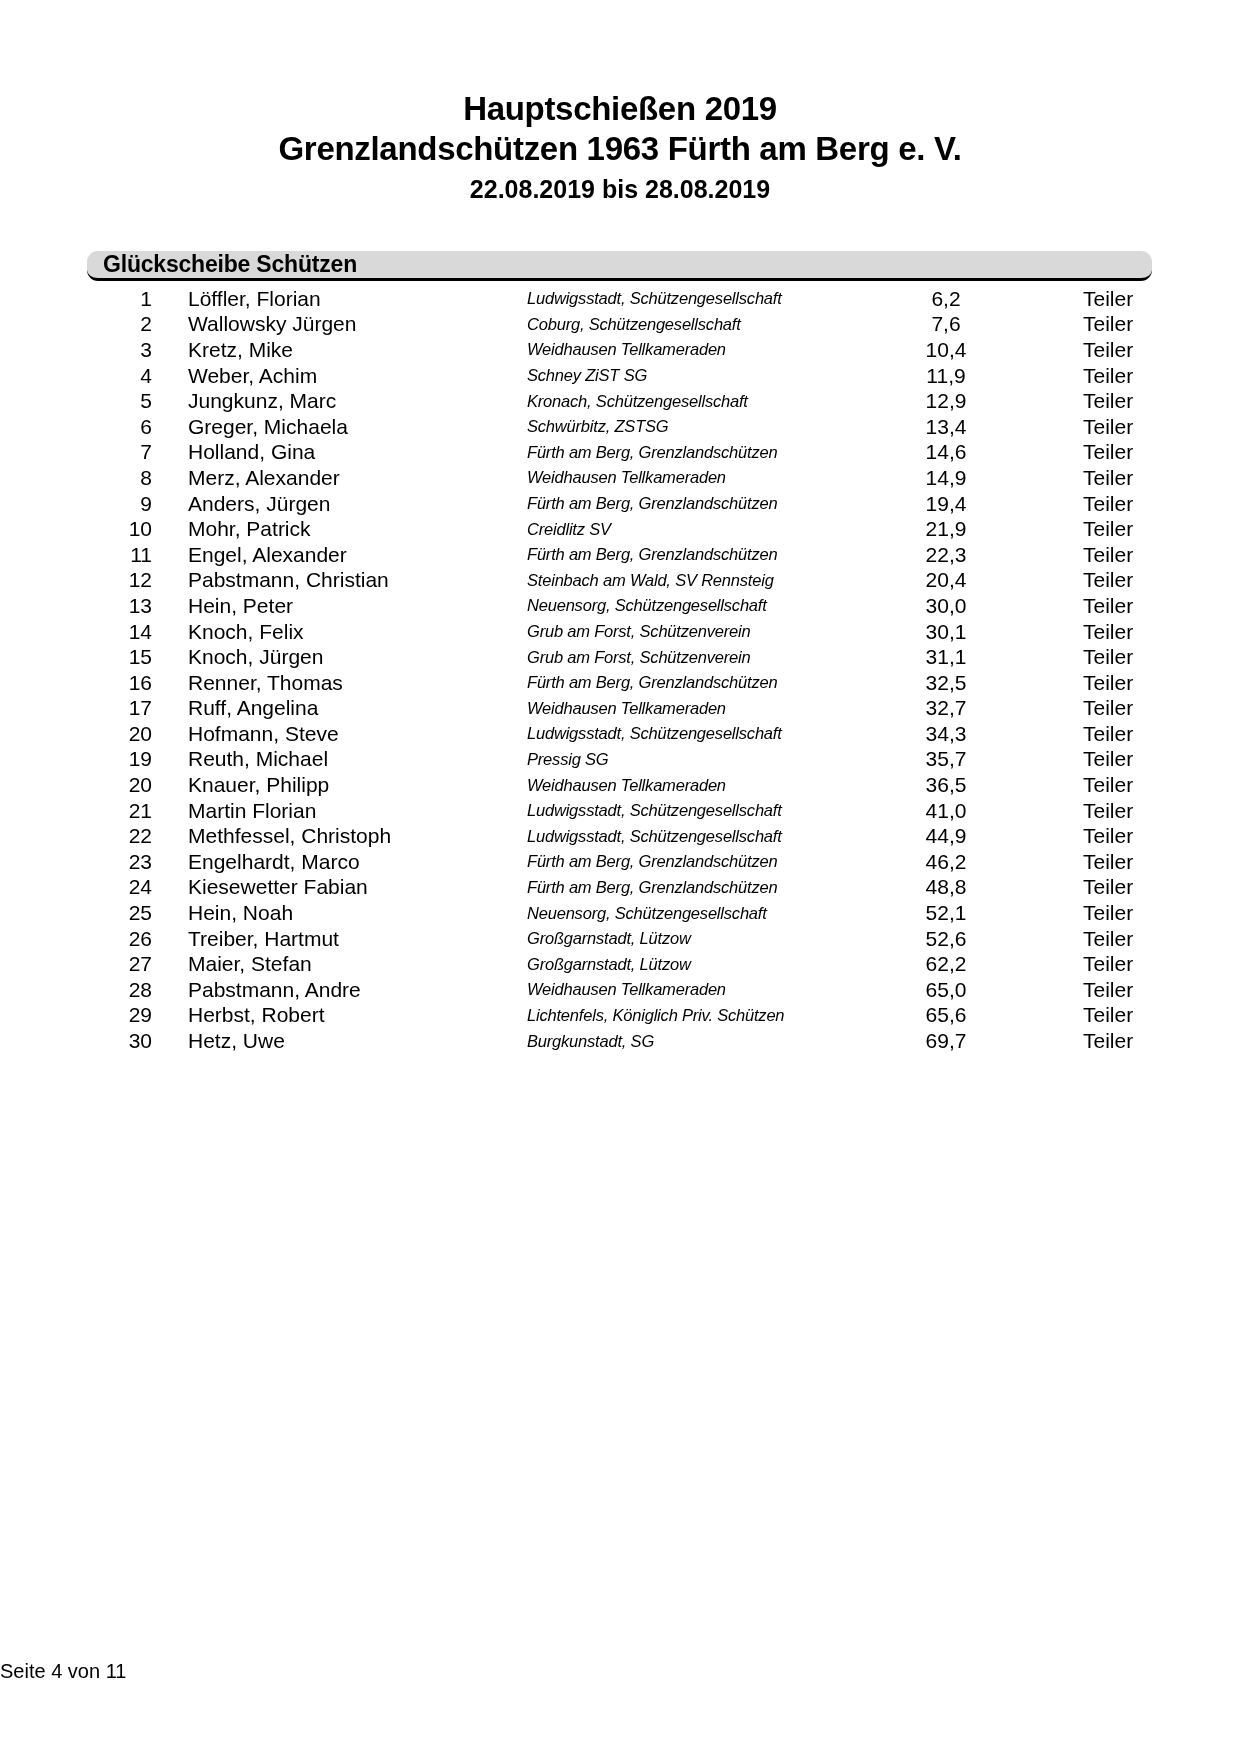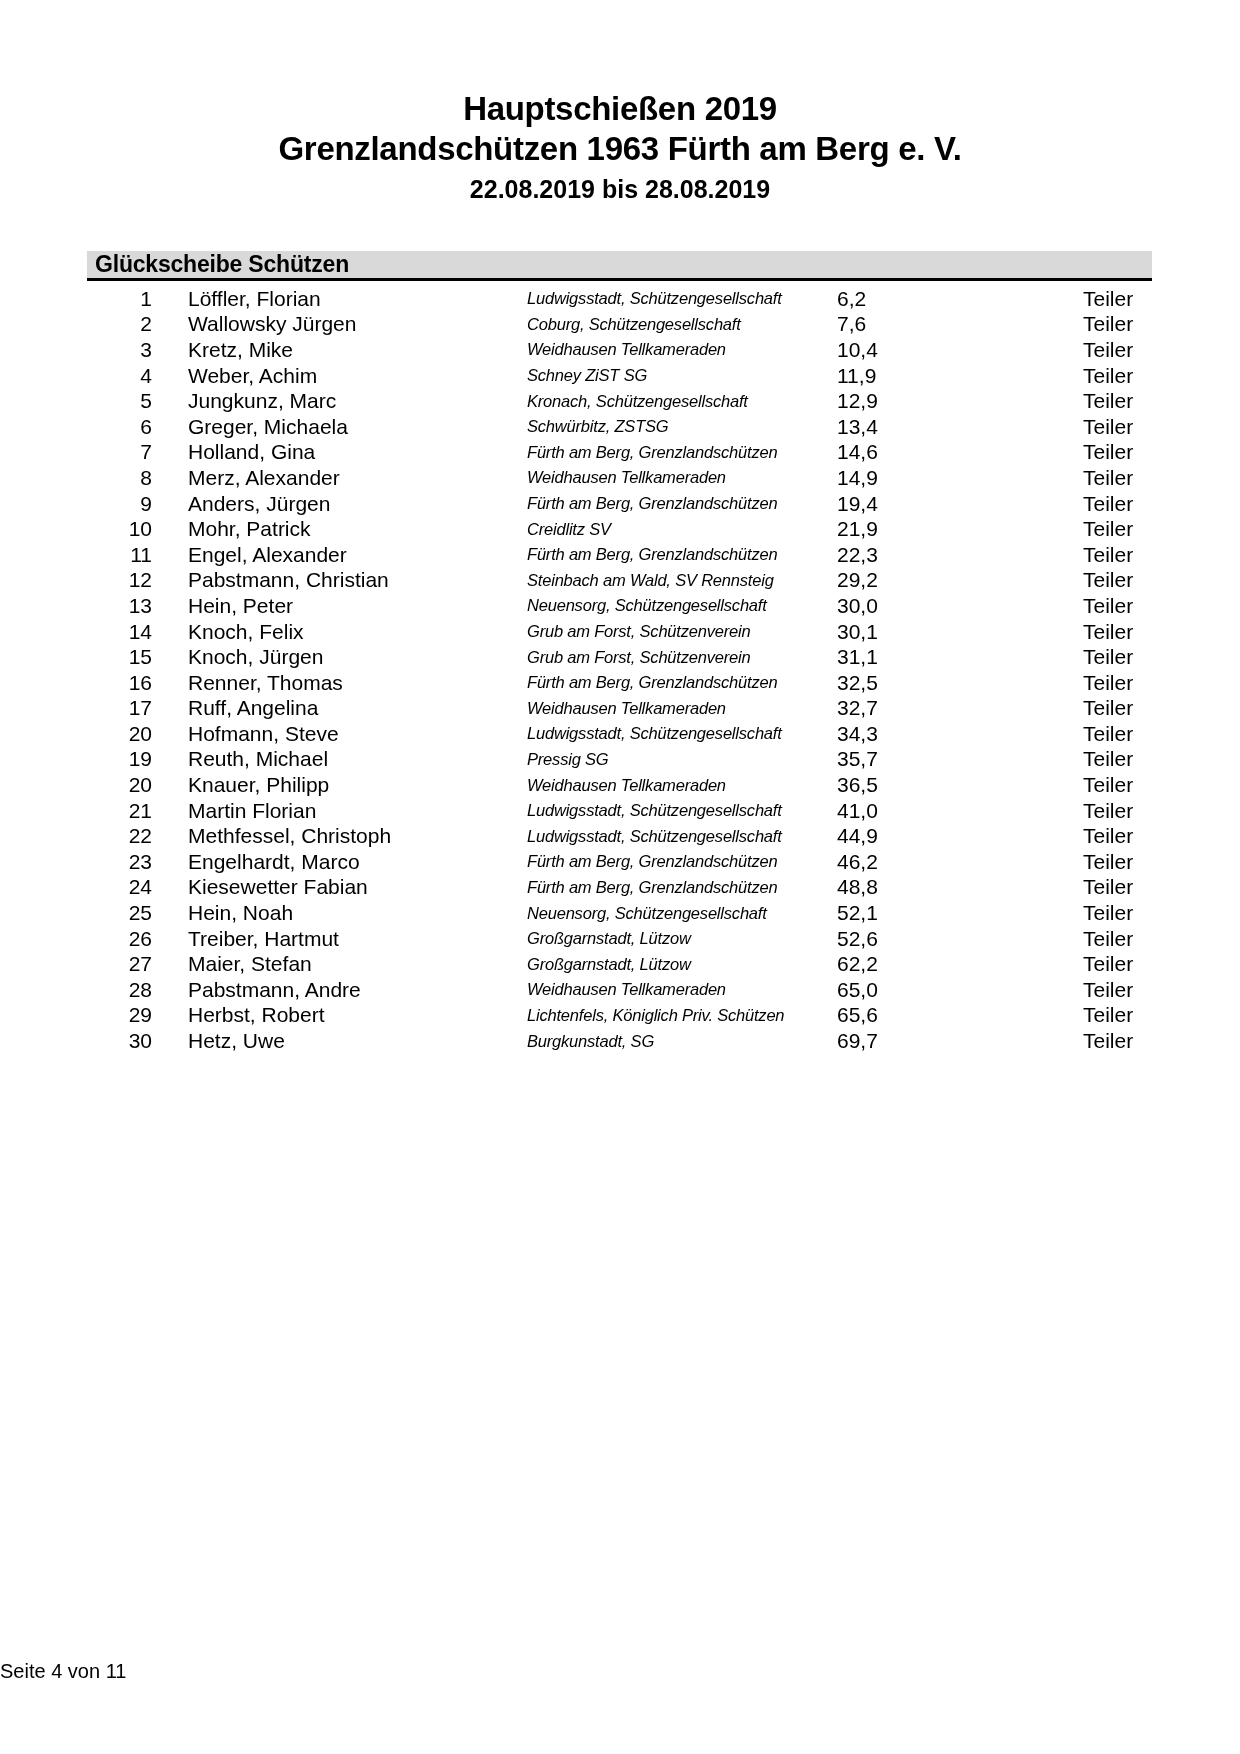--- a/index.html
+++ b/index.html
@@ -31,38 +31,39 @@
     margin-top: 3px;
   }
   .content { margin-left: 87px; width: 1065px; }
   .section-bar {
     margin-top: 45px;
     height: 30px;
     background: var(--bar-bg);
     border-bottom: 3px solid var(--rule);
     display: flex;
     align-items: center;
-    padding-left: 8px;
+    padding-left: 16px;
+    border-radius: 11px;
   }
   .section-title {
     font-size: 23px;
     font-weight: bold;
     letter-spacing: -0.2px;
   }
   .rtable { padding-top: 5px; }
   .trow {
     display: grid;
     grid-template-columns: 65px 375px 310px 218px 28px 69px;
     height: 25.6px;
     align-items: center;
   }
   .c-rank  { text-align: right; font-size: 21px; }
   .c-name  { padding-left: 36px; font-size: 21px; white-space: nowrap; }
   .c-club  { text-align: left; font-size: 16.5px; letter-spacing: -0.2px; white-space: nowrap; font-style: italic; }
-  .c-score { text-align: left; font-size: 21px; }
+  .c-score { text-align: center; font-size: 21px; }
   .c-unit  { font-size: 21px; }
   .page-footer {
     position: absolute;
     top: 1660px;
     left: 0;
     width: 100%;
     text-align: left;
     font-size: 20px;
   }
 </style>
@@ -176,21 +177,21 @@
     <span class="c-club">Fürth am Berg, Grenzlandschützen</span>
     <span class="c-score">22,3</span>
     <span class="c-gap"></span>
     <span class="c-unit">Teiler</span>
   </div>
 
   <div class="trow">
     <span class="c-rank">12</span>
     <span class="c-name">Pabstmann, Christian</span>
     <span class="c-club">Steinbach am Wald, SV Rennsteig</span>
-    <span class="c-score">29,2</span>
+    <span class="c-score">20,4</span>
     <span class="c-gap"></span>
     <span class="c-unit">Teiler</span>
   </div>
 
   <div class="trow">
     <span class="c-rank">13</span>
     <span class="c-name">Hein, Peter</span>
     <span class="c-club">Neuensorg, Schützengesellschaft</span>
     <span class="c-score">30,0</span>
     <span class="c-gap"></span>

